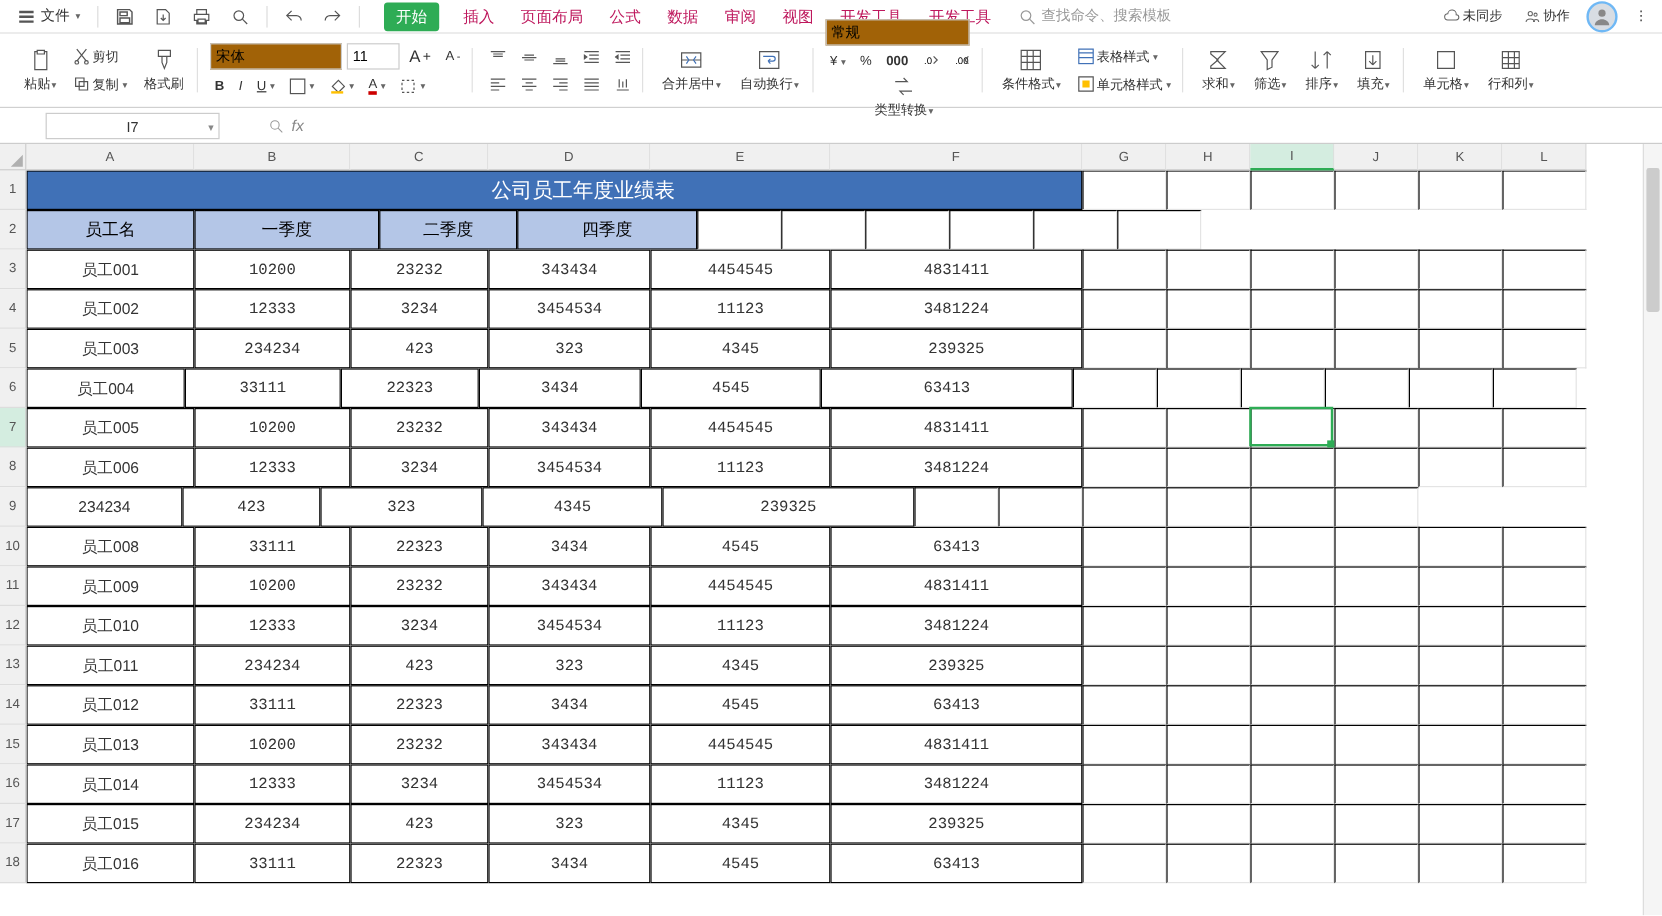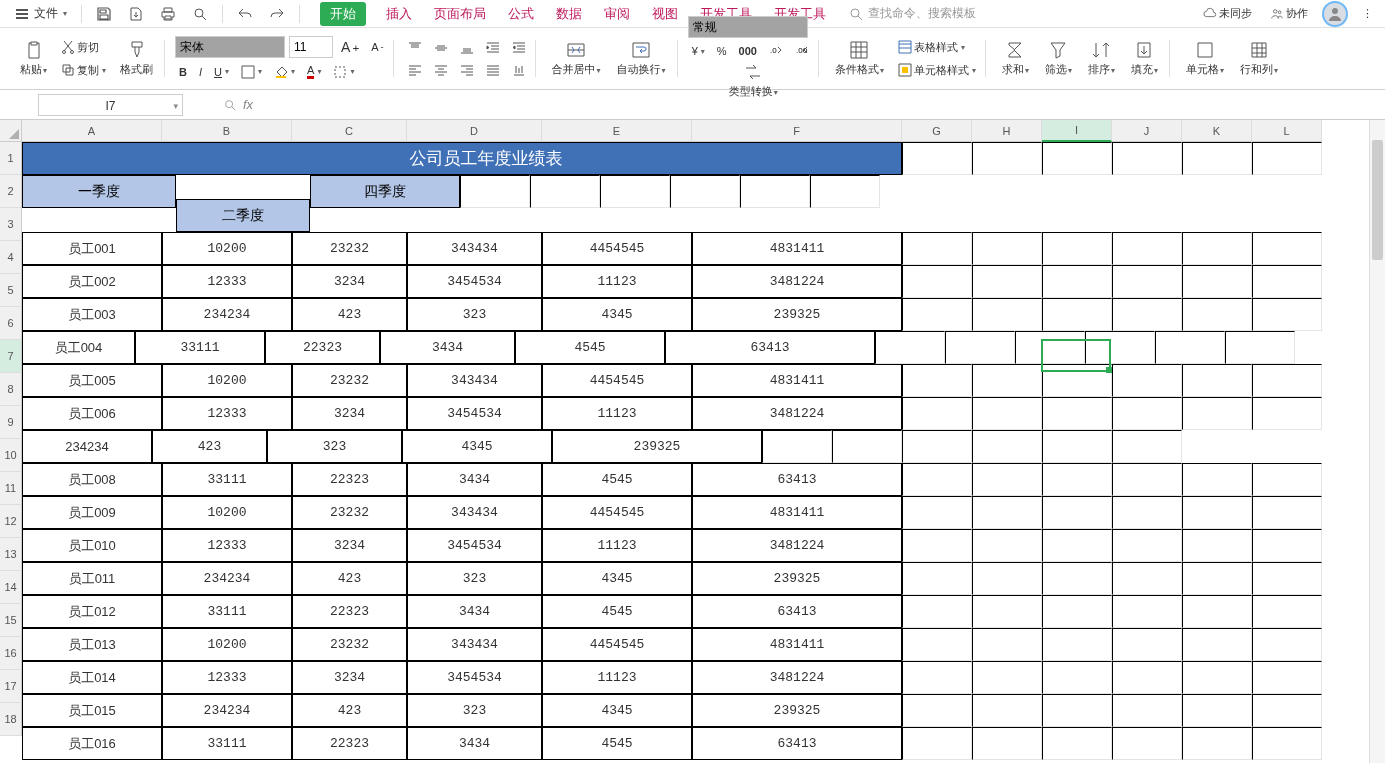--- a/index.html
+++ b/index.html
@@ -20,21 +20,21 @@
 .ribbon { height: 62px; display: flex; align-items: stretch; padding: 4px 8px; border-bottom: 1px solid #d0d0d0; gap: 4px; }
 .ribbon-group { display: flex; flex-direction: column; align-items: center; justify-content: center; padding: 0 6px; position: relative; }
 .ribbon-group::after { content: ''; position: absolute; right: 0; top: 8px; bottom: 8px; width: 1px; background: #e0e0e0; }
 .ribbon-group:last-child::after { display: none; }
 .big-btn { display: flex; flex-direction: column; align-items: center; gap: 2px; cursor: pointer; padding: 2px 6px; }
 .big-btn svg { width: 20px; height: 20px; }
 .big-btn .label { font-size: 11px; }
 .mini-row { display: flex; align-items: center; gap: 4px; }
 .mini-btn { display: flex; align-items: center; gap: 2px; padding: 2px 4px; cursor: pointer; font-size: 11px; }
 .mini-btn svg { width: 14px; height: 14px; }
-.font-select { width: 110px; height: 22px; border: 1px solid #ccc; font-size: 12px; padding: 0 4px; background:#a3a3a3; }
+.font-select { width: 110px; height: 22px; border: 1px solid #ccc; font-size: 12px; padding: 0 4px; background:#a16207; }
 .size-select { width: 44px; height: 22px; border: 1px solid #ccc; font-size: 12px; padding: 0 4px; background:#fff; }
 .two-rows { display: flex; flex-direction: column; gap: 4px; justify-content: center; }
 .dd-arrow { font-size: 8px; margin-left: 1px; color:#666; }
 
 
 .formula-bar { height: 30px; display: flex; align-items: center; border-bottom: 1px solid #ccc; }
 .name-box { width: 145px; height: 22px; border: 1px solid #ccc; margin-left: 38px; text-align: center; font-size: 12px; line-height: 22px; position: relative; }
 .name-box::after { content: '▾'; position: absolute; right: 4px; font-size: 9px; color: #888; }
 .fx-area { display: flex; align-items: center; margin-left: 40px; gap: 6px; }
 .fx-icon { font-style: italic; color: #888; font-size: 13px; }
@@ -473,22 +473,23 @@
       <div class="grow title-row">
         <div class="gcell" style="width: 880px; padding-left: 48px;">公司员工年度业绩表</div>
         <div class="gcell" style="width: 70px; background: rgb(255, 255, 255); border-right: 1px solid rgb(228, 228, 228); border-bottom: 1px solid rgb(228, 228, 228);"></div>
         <div class="gcell" style="width: 70px; background: rgb(255, 255, 255); border-right: 1px solid rgb(228, 228, 228); border-bottom: 1px solid rgb(228, 228, 228);"></div>
         <div class="gcell" style="width: 70px; background: rgb(255, 255, 255); border-right: 1px solid rgb(228, 228, 228); border-bottom: 1px solid rgb(228, 228, 228);"></div>
         <div class="gcell" style="width: 70px; background: rgb(255, 255, 255); border-right: 1px solid rgb(228, 228, 228); border-bottom: 1px solid rgb(228, 228, 228);"></div>
         <div class="gcell" style="width: 70px; background: rgb(255, 255, 255); border-right: 1px solid rgb(228, 228, 228); border-bottom: 1px solid rgb(228, 228, 228);"></div>
         <div class="gcell" style="width: 70px; background: rgb(255, 255, 255); border-right: 1px solid rgb(228, 228, 228); border-bottom: 1px solid rgb(228, 228, 228);"></div>
       </div>
       <div class="grow header-row">
+        <div class="gcell" style="width: 140px;">员工名</div>
         <div class="gcell" style="width: 154px;">一季度</div>
-        <div class="gcell" style="width: 134px; margin-top: 24px;">二季度</div>
+        <div class="gcell" style="width: 115px;">二季度</div>
         <div class="gcell" style="width: 150px;">四季度</div>
         <div class="gcell" style="width: 70px; background: rgb(255, 255, 255); border-right: 1px solid rgb(228, 228, 228); border-bottom: 1px solid rgb(228, 228, 228);"></div>
         <div class="gcell" style="width: 70px; background: rgb(255, 255, 255); border-right: 1px solid rgb(228, 228, 228); border-bottom: 1px solid rgb(228, 228, 228);"></div>
         <div class="gcell" style="width: 70px; background: rgb(255, 255, 255); border-right: 1px solid rgb(228, 228, 228); border-bottom: 1px solid rgb(228, 228, 228);"></div>
         <div class="gcell" style="width: 70px; background: rgb(255, 255, 255); border-right: 1px solid rgb(228, 228, 228); border-bottom: 1px solid rgb(228, 228, 228);"></div>
         <div class="gcell" style="width: 70px; background: rgb(255, 255, 255); border-right: 1px solid rgb(228, 228, 228); border-bottom: 1px solid rgb(228, 228, 228);"></div>
         <div class="gcell" style="width: 70px; background: rgb(255, 255, 255); border-right: 1px solid rgb(228, 228, 228); border-bottom: 1px solid rgb(228, 228, 228);"></div>
       </div>
       <div class="grow data-row">
         <div class="gcell" style="width: 140px;">员工001</div>
@@ -526,21 +527,21 @@
         <div class="gcell" style="width: 150px;">4345</div>
         <div class="gcell" style="width: 210px;">239325</div>
         <div class="gcell" style="width: 70px; border-right: 1px solid rgb(228, 228, 228); border-bottom: 1px solid rgb(228, 228, 228); font-family: inherit;"></div>
         <div class="gcell" style="width: 70px; border-right: 1px solid rgb(228, 228, 228); border-bottom: 1px solid rgb(228, 228, 228); font-family: inherit;"></div>
         <div class="gcell" style="width: 70px; border-right: 1px solid rgb(228, 228, 228); border-bottom: 1px solid rgb(228, 228, 228); font-family: inherit;"></div>
         <div class="gcell" style="width: 70px; border-right: 1px solid rgb(228, 228, 228); border-bottom: 1px solid rgb(228, 228, 228); font-family: inherit;"></div>
         <div class="gcell" style="width: 70px; border-right: 1px solid rgb(228, 228, 228); border-bottom: 1px solid rgb(228, 228, 228); font-family: inherit;"></div>
         <div class="gcell" style="width: 70px; border-right: 1px solid rgb(228, 228, 228); border-bottom: 1px solid rgb(228, 228, 228); font-family: inherit;"></div>
       </div>
       <div class="grow data-row">
-        <div class="gcell" style="width: 113px;">员工004</div>
+        <div class="gcell" style="width: 132px;">员工004</div>
         <div class="gcell" style="width: 130px;">33111</div>
         <div class="gcell" style="width: 115px;">22323</div>
         <div class="gcell" style="width: 135px;">3434</div>
         <div class="gcell" style="width: 150px;">4545</div>
         <div class="gcell" style="width: 210px;">63413</div>
         <div class="gcell" style="width: 70px; border-right: 1px solid rgb(228, 228, 228); border-bottom: 1px solid rgb(228, 228, 228); font-family: inherit;"></div>
         <div class="gcell" style="width: 70px; border-right: 1px solid rgb(228, 228, 228); border-bottom: 1px solid rgb(228, 228, 228); font-family: inherit;"></div>
         <div class="gcell" style="width: 70px; border-right: 1px solid rgb(228, 228, 228); border-bottom: 1px solid rgb(228, 228, 228); font-family: inherit;"></div>
         <div class="gcell" style="width: 70px; border-right: 1px solid rgb(228, 228, 228); border-bottom: 1px solid rgb(228, 228, 228); font-family: inherit;"></div>
         <div class="gcell" style="width: 70px; border-right: 1px solid rgb(228, 228, 228); border-bottom: 1px solid rgb(228, 228, 228); font-family: inherit;"></div>

